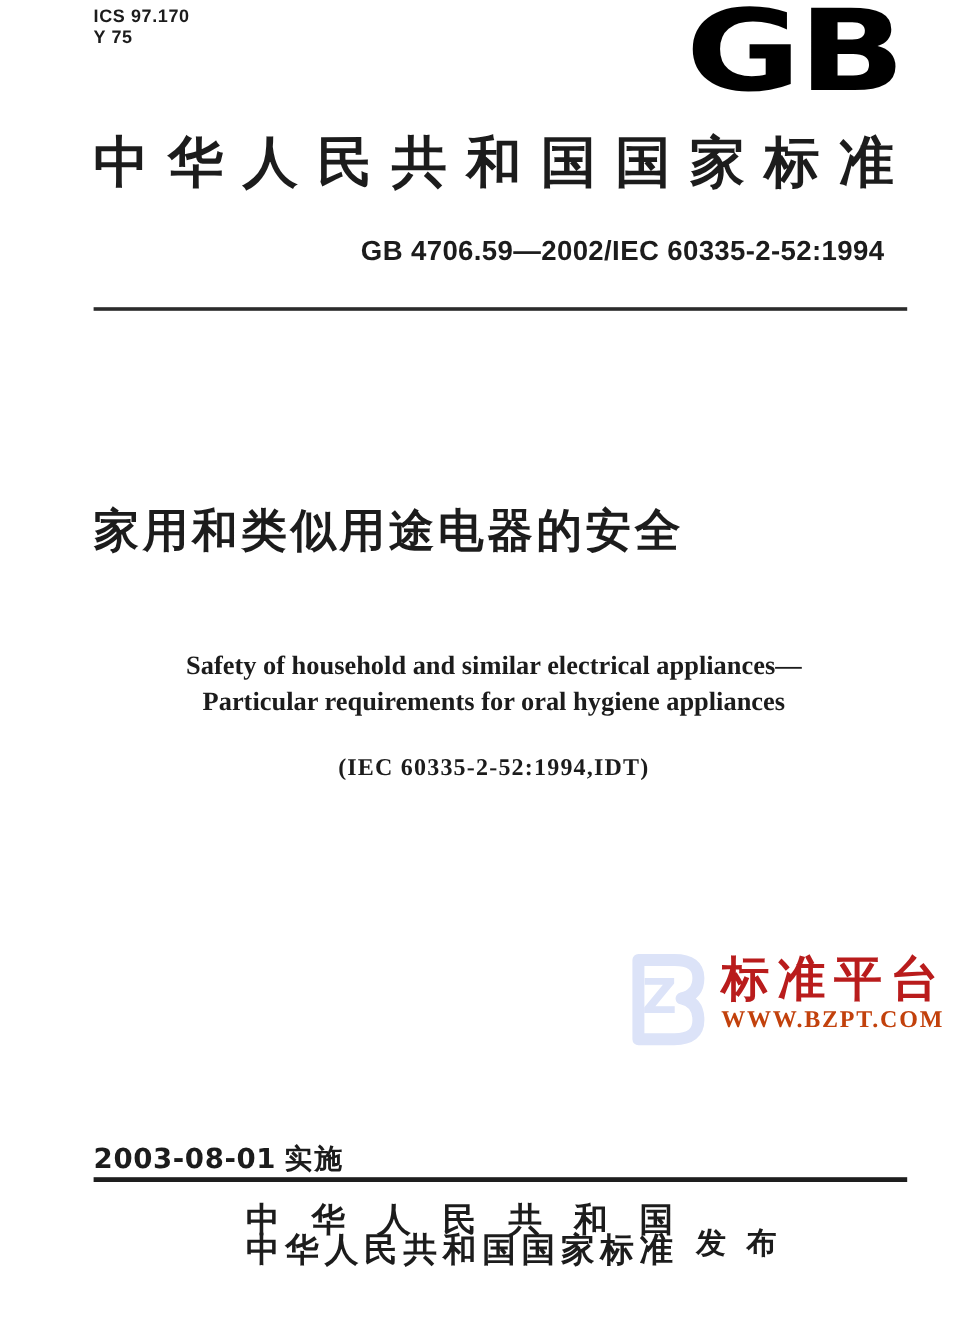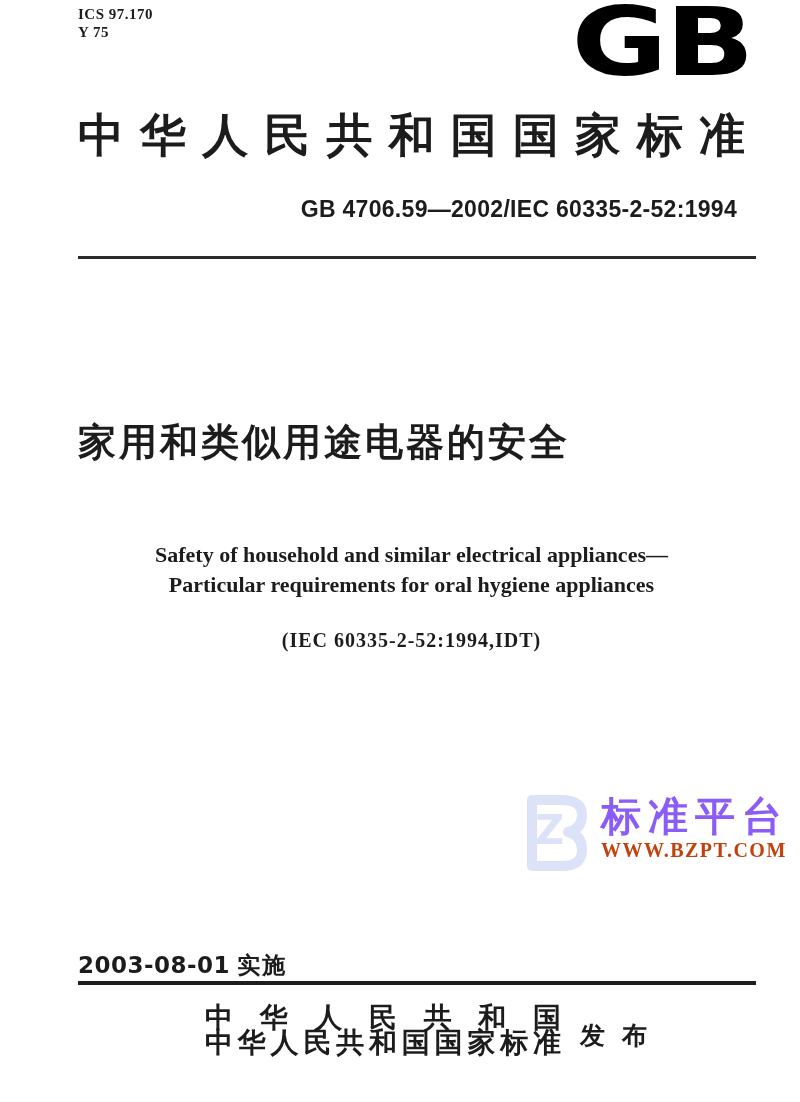--- a/index.html
+++ b/index.html
@@ -15,21 +15,21 @@
     overflow: hidden;
     font-family: "Liberation Sans", sans-serif;
     color: #1c1c1c;
   }
 
   
   .ics-block {
     position: absolute;
     left: 78px;
     top: 5px;
-    font-family: Liberation Serif, serif;
+    font-family: Liberation Sans, sans-serif;
     font-weight: bold;
     font-size: 15px;
     line-height: 18px;
     letter-spacing: 0.5px;
   }
 
   
   .gb-logo {
     position: absolute;
     top: -12px;
@@ -127,21 +127,21 @@
     gap: 9px;
     user-select: none;
   }
   .wm-text-col { display: flex; flex-direction: column; }
   .wm-name {
     font-family: "DejaVu Sans", sans-serif;
     font-weight: bold;
     font-size: 40px;
     line-height: 44px;
     letter-spacing: 7px;
-    color: #8b5cf6;
+    color: #b91c1c;
     white-space: nowrap;
   }
   .wm-url {
     margin-top: 1px;
     font-family: "Liberation Serif", "DejaVu Serif", serif;
     font-weight: bold;
     font-size: 20px;
     letter-spacing: 1.5px;
     color: #c2410c;
     white-space: nowrap;

